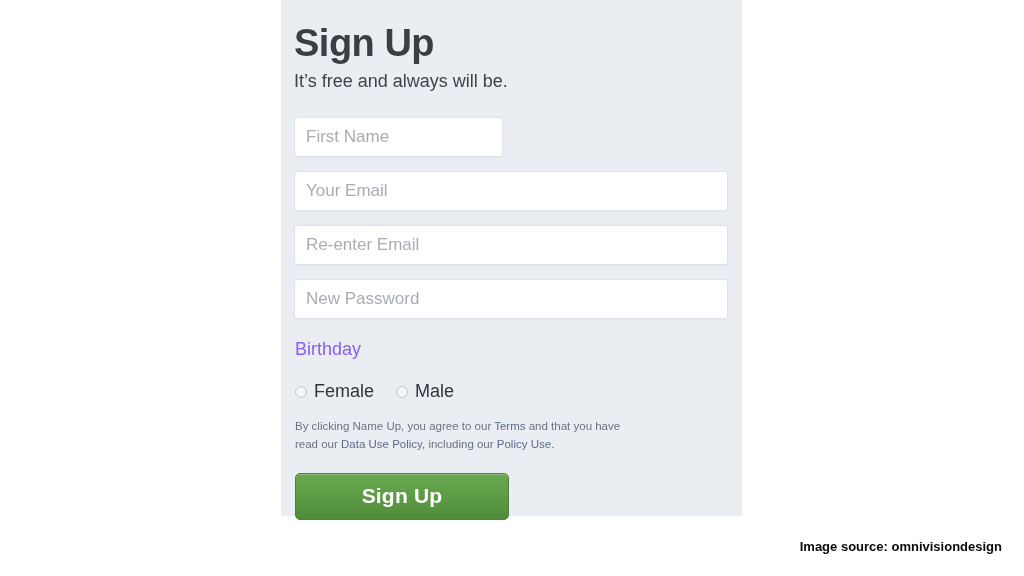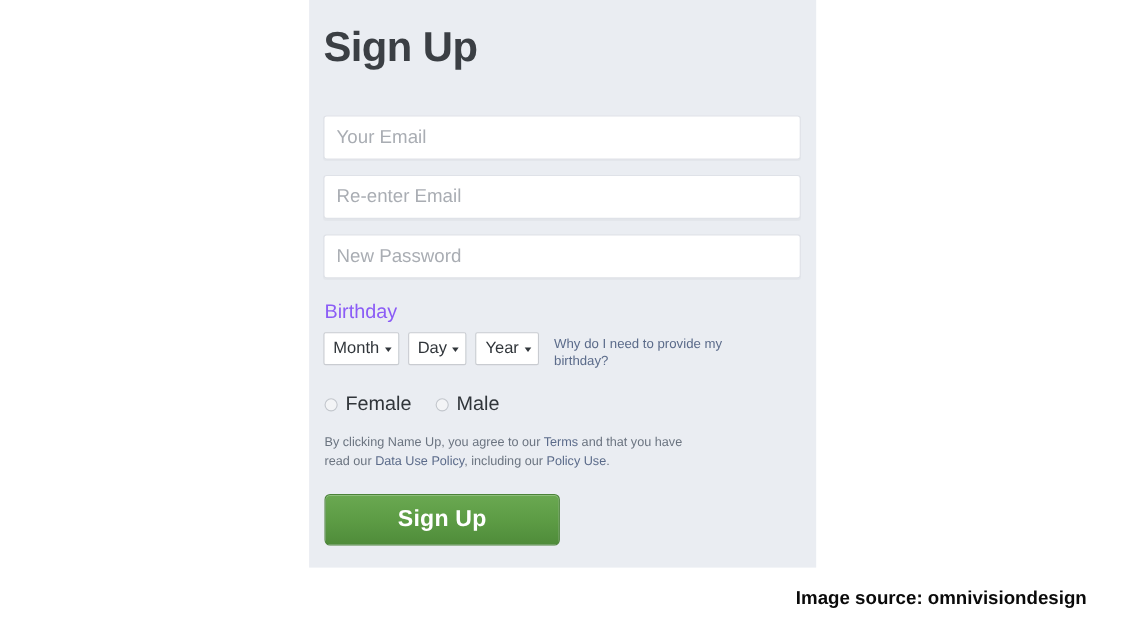--- a/index.html
+++ b/index.html
@@ -176,61 +176,48 @@
     display: flex;
     align-items: center;
     justify-content: center;
     box-shadow: inset 0 1px 0 rgba(255,255,255,0.25);
     letter-spacing: 0.2px;
   }
 
   
   .attribution {
     position: absolute;
-    right: 36px;
+    right: 22px;
     bottom: 22px;
-    font-size: 17px;
+    font-size: 13px;
     font-weight: bold;
     color: #0a0a0a;
     white-space: nowrap;
   }
 </style>
 </head>
 <body>
 
 <div class="signup-panel">
 
   <div class="heading">Sign Up</div>
+  <div class="subheading">It’s free and always will be.</div>
 
   <div class="field-row">
+    <input class="text-input half" type="text" placeholder="First Name" style="">
   </div>
 
   <input class="text-input full" type="text" placeholder="Your Email" style="">
 
   <input class="text-input full" type="text" placeholder="Re-enter Email" style="">
 
   <input class="text-input full" type="text" placeholder="New Password" style="">
 
   <div class="birthday-label">Birthday</div>
 
-  <div class="birthday-row">
-    <div class="select-box">
-      <span>Month</span>
-      <span class="select-caret"></span>
-    </div>
-    <div class="select-box">
-      <span>Day</span>
-      <span class="select-caret"></span>
-    </div>
-    <div class="select-box">
-      <span>Year</span>
-      <span class="select-caret"></span>
-    </div>
-    <a class="why-link">Why do I need to provide my birthday?</a>
-  </div>
 
   <div class="gender-row">
     <div class="radio-item">
       <span class="radio-dot"></span>
       <span class="radio-label">Female</span>
     </div>
     <div class="radio-item">
       <span class="radio-dot"></span>
       <span class="radio-label">Male</span>
     </div>

